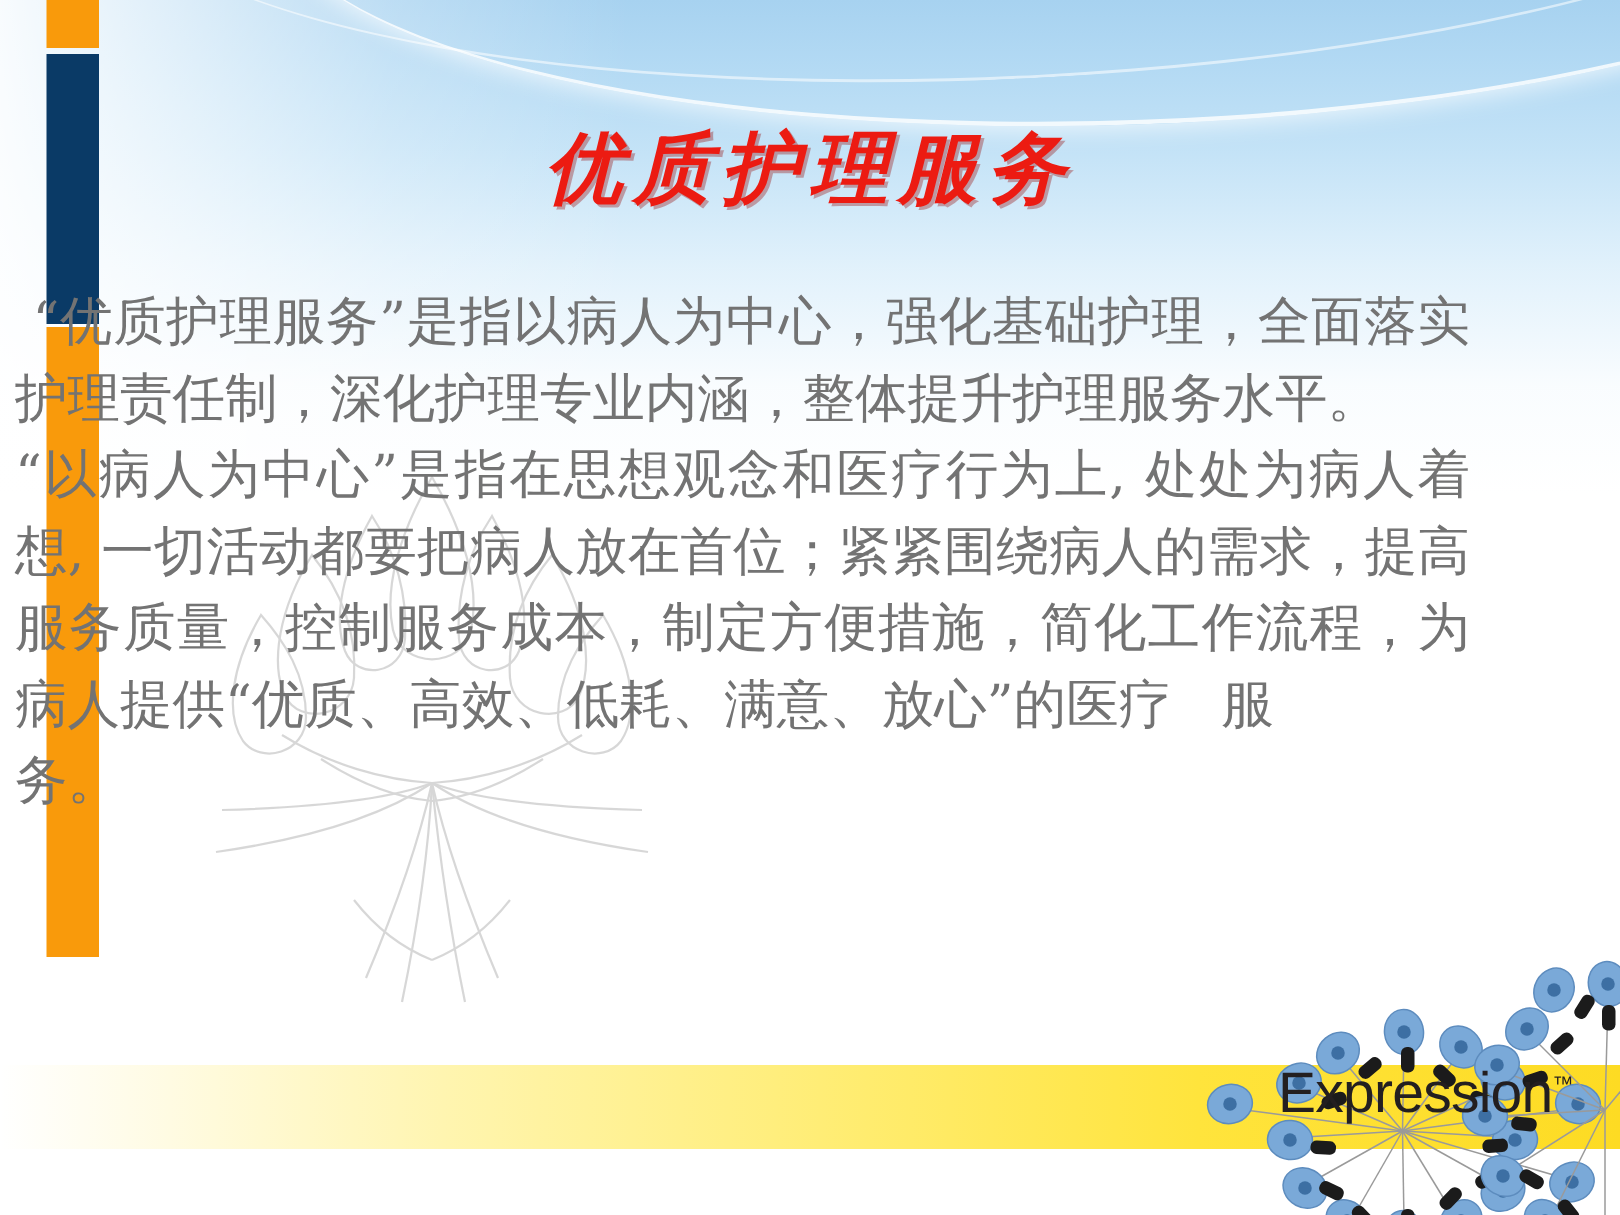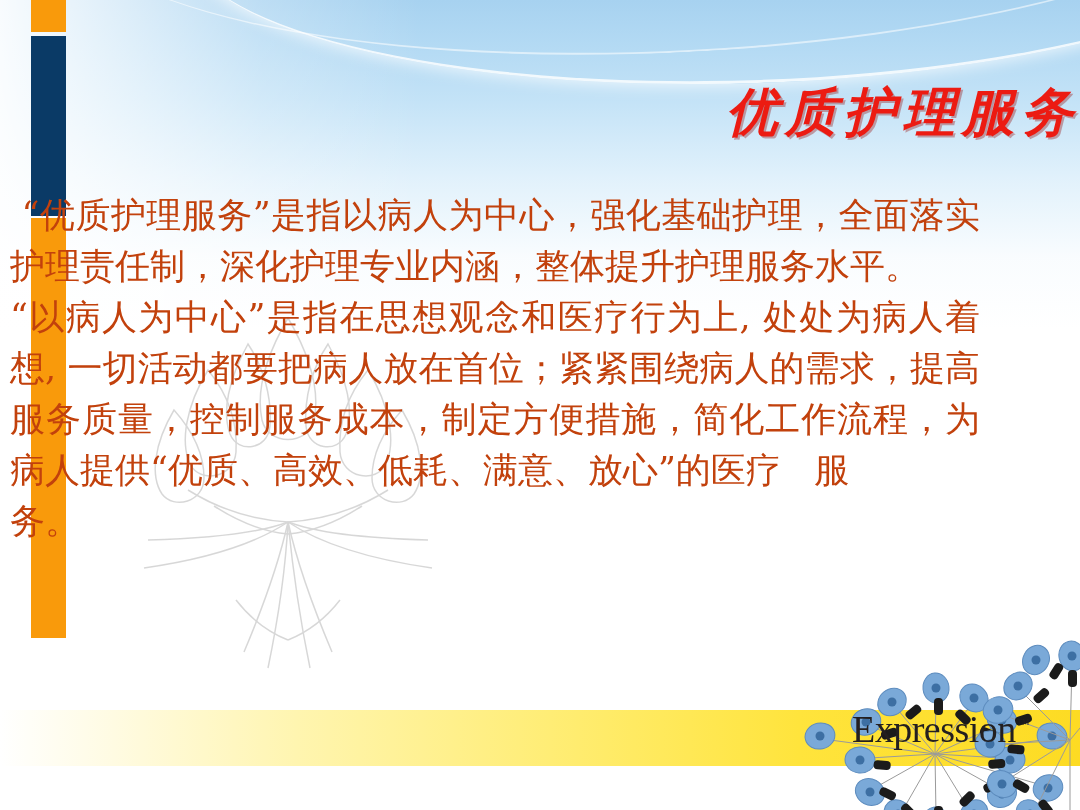--- a/index.html
+++ b/index.html
@@ -97,41 +97,41 @@
     opacity: 0.55;
     pointer-events: none;
   }
 
   
   .title {
     position: absolute;
     left: 0;
     top: 78px;
     width: 1080px;
-    text-align: right;
+    text-align: center;
     font-family: "DejaVu Serif", "Liberation Serif", serif;
     font-size: 52px;
     font-weight: bold;
     font-style: italic;
     letter-spacing: 7px;
     color: #ec1b12;
     text-shadow: 2px 2px 0 rgba(150,10,5,0.35);
     white-space: nowrap;
   }
 
   
   .body-text {
     position: absolute;
     left: 10px;
     top: 190px;
     width: 970px;
     font-family: "DejaVu Serif", "Liberation Serif", serif;
     font-size: 35px;
     line-height: 51px;
-    color: #c2410c;
+    color: #737373;
     text-align: justify;
     white-space: pre-wrap;
     word-break: break-all;
   }
 
   
   .yellow-band {
     position: absolute;
     left: 0;
     top: 710px;
@@ -164,21 +164,21 @@
     line-height: 1;
   }
   .ms-logo .ms-word {
     font-family: "DejaVu Sans", "Liberation Sans", sans-serif;
     font-size: 19px;
     font-weight: normal;
     letter-spacing: 0.2px;
   }
   .ms-logo .ms-word sup { font-size: 9px; vertical-align: super; }
   .ms-logo .exp-word {
-    font-family: Liberation Serif, serif;
+    font-family: Liberation Sans, sans-serif;
     font-size: 38px;
     font-weight: normal;
     letter-spacing: -0.5px;
     margin-top: 2px;
   }
   .ms-logo .exp-word sup { font-size: 14px; vertical-align: super; }
 </style>
 </head>
 <body>
 

